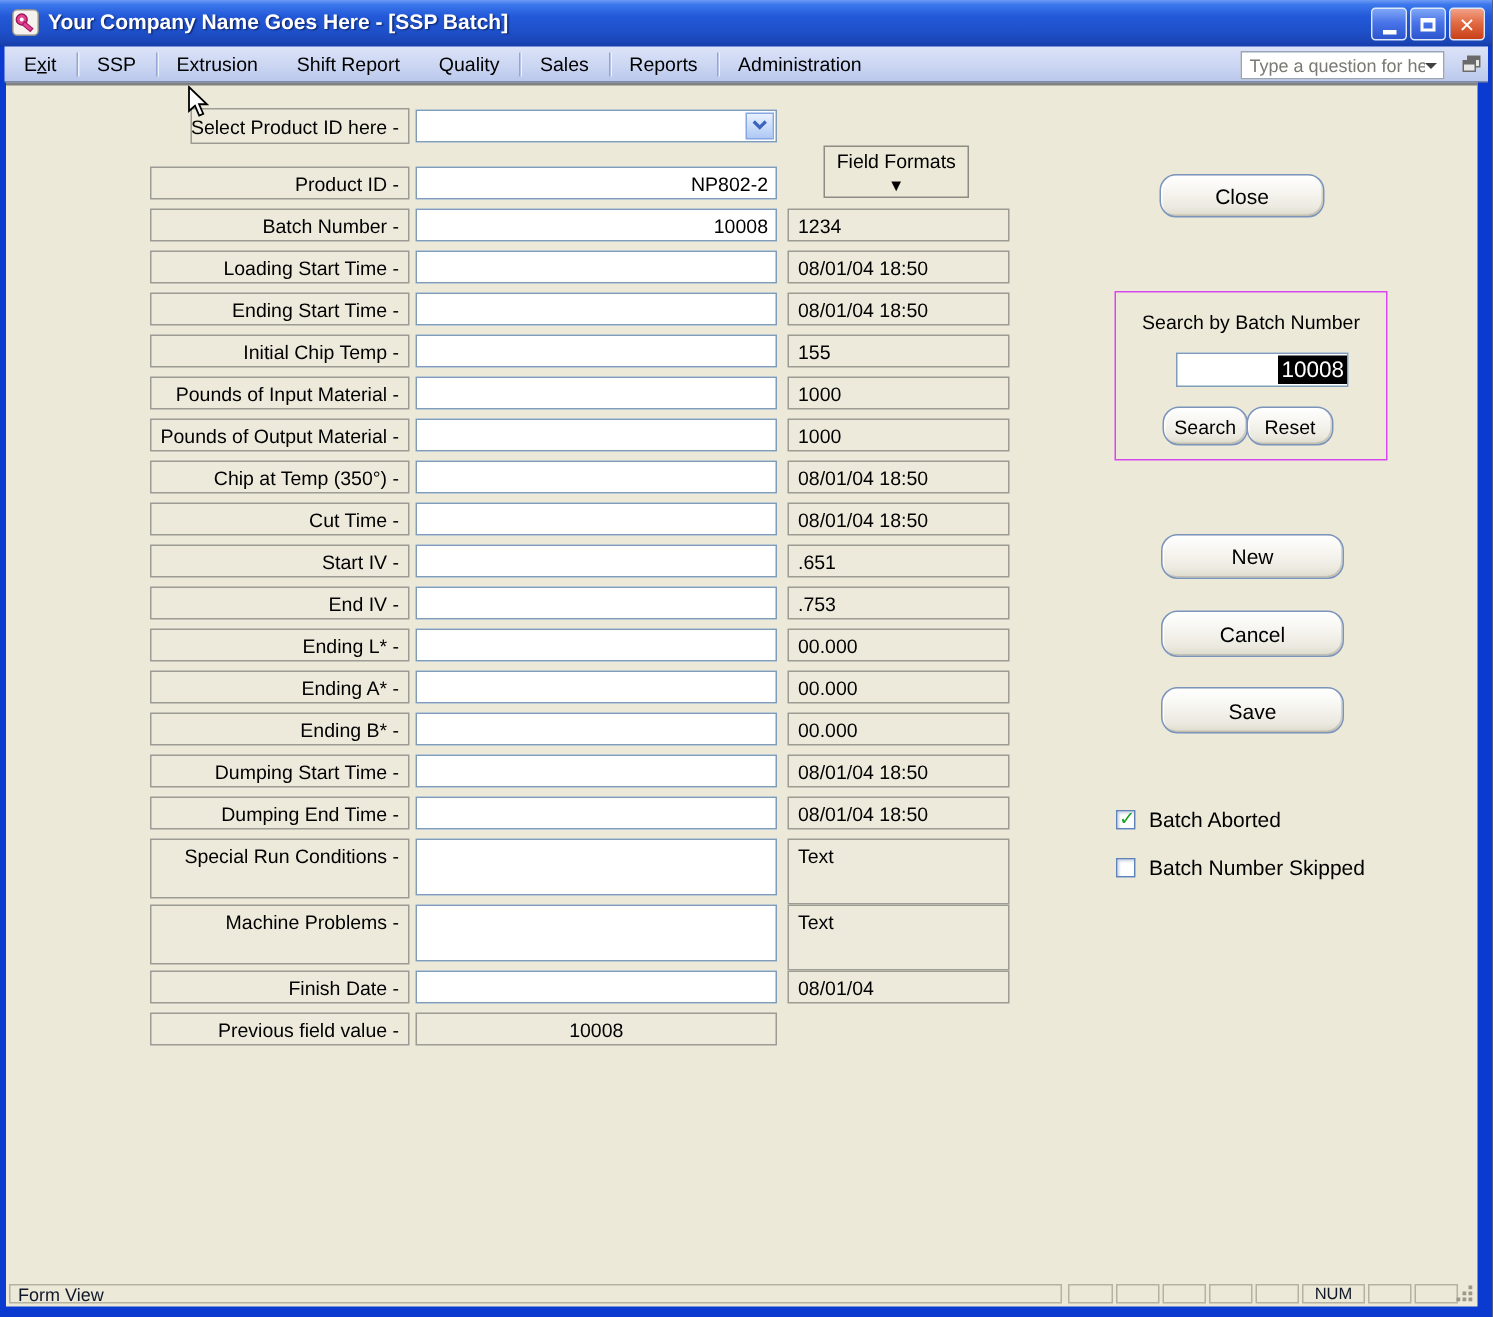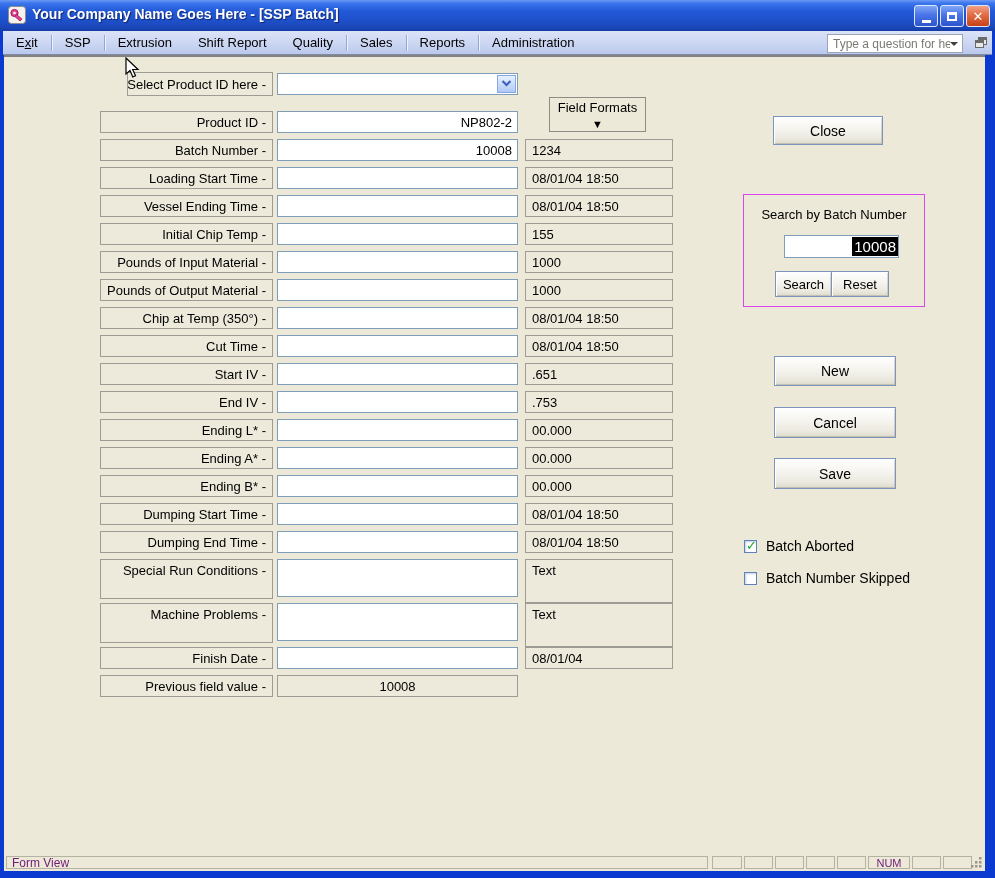--- a/index.html
+++ b/index.html
@@ -58,40 +58,40 @@
   .select-label { position:absolute; left:123px; top:15px; width:146px; height:24px; }
   .combo { position:absolute; left:273px; top:16px; width:241px; height:22px; background:#fff; border:1px solid #7F9DB9; }
   .combo .val { position:absolute; left:4px; top:3px; font-size:13px; }
   .combo-btn { position:absolute; right:1px; top:1px; width:19px; height:18px;
     background:linear-gradient(180deg,#E9F1FD 0%,#CBDDF9 50%,#AFC9F5 100%); border:1px solid #86A7E3;
     display:flex; align-items:center; justify-content:center; }
 
   .ff-head { position:absolute; left:545px; top:40px; width:97px; height:35px; background:#ECE9D8;
     border:1px solid #8C8C84; font-size:13px; text-align:center; line-height:16px; padding-top:2px; }
 
-  .xpbtn { position:absolute; border:1px solid #7B94BC; border-radius:0; color:#000;
+  .xpbtn { position:absolute; border:1px solid #7B94BC; border-radius:11px; color:#000;
     background:linear-gradient(180deg,#FFFFFF 0%,#F6F5F0 40%,#EBE9DF 80%,#DDDACC 100%);
     box-shadow:inset 1px 1px 0 #fff, inset -1px -1px 0 rgba(120,110,90,.25);
     display:flex; align-items:center; justify-content:center; font-size:14px; font-family:inherit; cursor:default; }
 
   .group { position:absolute; left:739px; top:137px; width:182px; height:113px; border:1px solid #d946ef; }
   .group-title { position:absolute; left:0; top:12px; width:100%; text-align:center; font-size:13px; }
   .search-input { position:absolute; left:40px; top:40px; width:115px; height:23px; background:#fff;
     border:1px solid #7F9DB9; display:flex; align-items:center; justify-content:flex-end; }
   .search-input .sel { background:#000; color:#fff; font-size:15px; padding:1px 2px; }
 
   .cbrow { position:absolute; left:740px; height:16px; display:flex; align-items:center; }
   .cbbox { width:13px; height:13px; background:#fff; border:1px solid #5F83B9; box-shadow:inset 1px 1px 2px rgba(90,120,160,.35);
     position:relative; }
   .cbbox .mark { position:absolute; left:1px; top:-3px; color:#17A625; font-size:13px; font-weight:bold; }
   .cblabel { font-size:14px; margin-left:9px; white-space:nowrap; }
 
   
   .statusbar { position:absolute; left:4px; top:854px; width:981px; height:17px; background:#ECE9D8; }
-  .spanel { position:absolute; top:2px; height:13px; border:1px solid #B5B2A1; font-size:11px; color:#701a75;
+  .spanel { position:absolute; top:2px; height:13px; border:1px solid #B5B2A1; font-size:11px; color:#0f172a;
     display:flex; align-items:center; justify-content:center; }
   .spanel.main { left:2px; width:702px; justify-content:flex-start; padding-left:5px; font-size:12px; }
   .grip { position:absolute; right:2px; top:2px; width:13px; height:13px; }
 
   .cursor { position:absolute; left:125px; top:57px; width:17px; height:22px; z-index:50; }
 </style>
 </head>
 <body>
 
 <div class="screen">
@@ -169,21 +169,21 @@
         <div class="boxlabel">Batch Number -</div>
         <input class="tin" value="10008" style="">
         <div class="fformat">1234</div>
       </div>
     <div class="row" style="top:110px">
         <div class="boxlabel">Loading Start Time -</div>
         <input class="tin" value="" style="">
         <div class="fformat">08/01/04 18:50</div>
       </div>
     <div class="row" style="top:138px">
-        <div class="boxlabel">Vessel Ending Time -</div>
+        <div class="boxlabel">Ending Start Time -</div>
         <input class="tin" value="" style="">
         <div class="fformat">08/01/04 18:50</div>
       </div>
     <div class="row" style="top:166px">
         <div class="boxlabel">Initial Chip Temp -</div>
         <input class="tin" value="" style="">
         <div class="fformat">155</div>
       </div>
     <div class="row" style="top:194px">
         <div class="boxlabel">Pounds of Input Material -</div>

